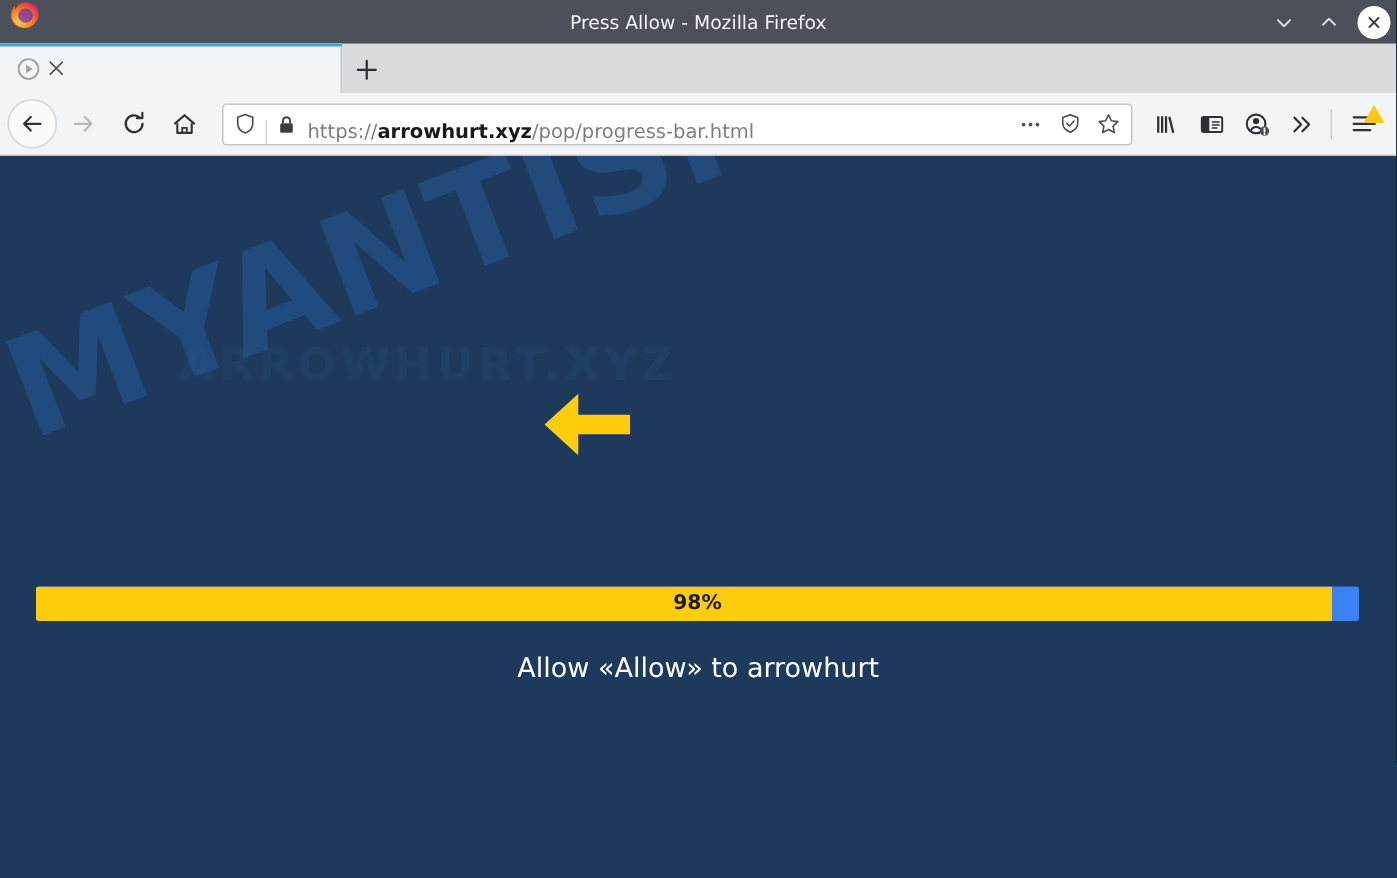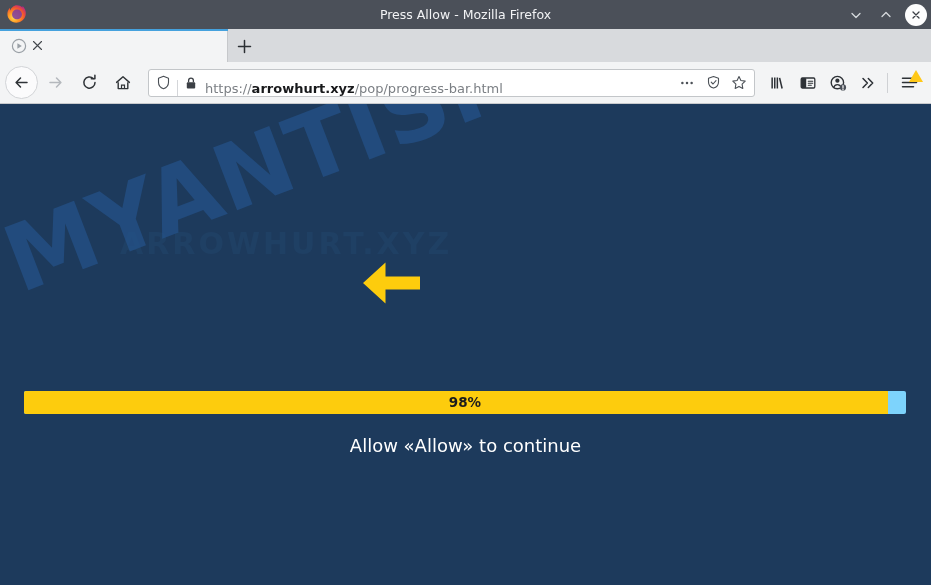--- a/index.html
+++ b/index.html
@@ -19,21 +19,20 @@
     user-select: none;
   }
 
   
   .titlebar {
     position: absolute;
     left: 0; top: 0;
     width: 931px; height: 29px;
     background: #4b5059;
     display: flex;
-    align-items: center;
   }
   .ff-logo {
     width: 22px; height: 22px;
     margin-left: 6px;
     flex: 0 0 auto;
     position: relative;
   }
   .titlebar-title {
     position: absolute;
     left: 0; right: 0; top: 0;
@@ -470,21 +469,21 @@
 
     <div class="watermark-top">ARROWHURT.XYZ</div>
     <div class="watermark">MYANTISPYWARE.COM</div>
 
     <div class="arrow">
       <svg width="57" height="42" viewBox="0 0 57 42">
         <path d="M57 14.5H22.5V0.5L0 21L22.5 41.5V27.5H57z" fill="#fdcc0d"></path>
       </svg>
     </div>
 
-    <div class="progress-wrap" style="background: #7dd3fc;">
+    <div class="progress-wrap" style="background: #3b82f6;">
       <div class="progress-fill" style="width: 98%; background: rgb(253, 204, 13);"></div>
       <div class="progress-label">98%</div>
     </div>
 
-    <div class="cta"><span>Allow </span><b>«Allow»</b><span> to continue</span></div>
+    <div class="cta"><span>Allow </span><b>«Allow»</b><span> to arrowhurt</span></div>
 
   </div>
 </div>
 
 </body></html>

